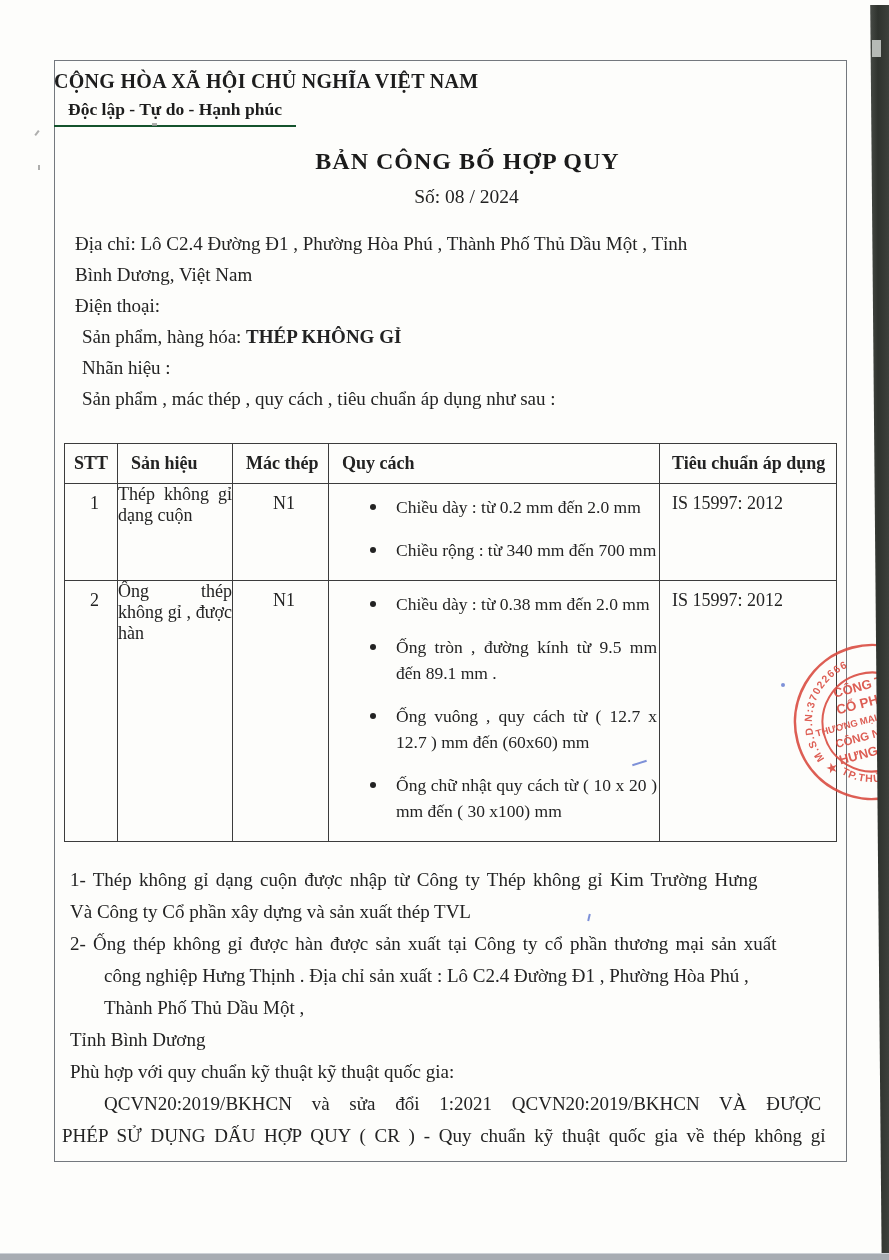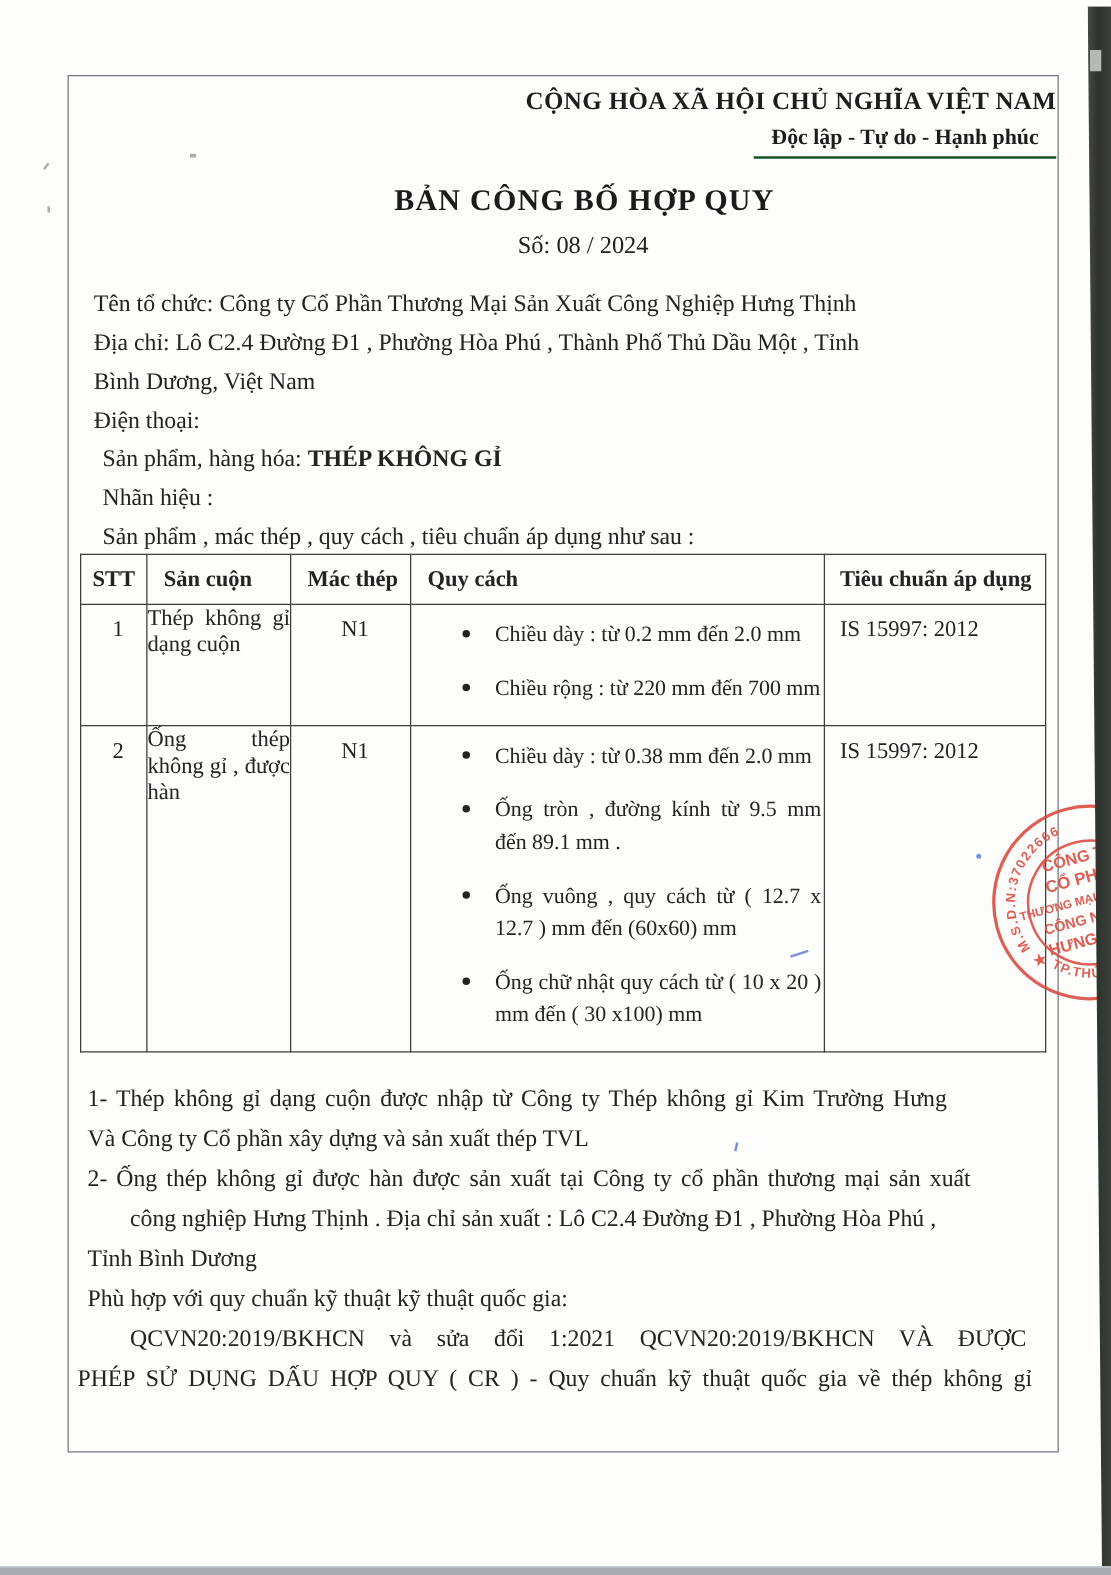--- a/index.html
+++ b/index.html
@@ -5,21 +5,21 @@
   html,body { margin:0; padding:0; background:#ffffff; }
   .page {
     position:relative; width:889px; height:1260px; overflow:hidden;
     background:#fdfdfb; color:#222;
     font-family:"Liberation Serif","DejaVu Serif",serif;
   }
   
   .frame { position:absolute; left:54px; top:60px; width:791px; height:1100px;
     border:1px solid #74787e; }
   
-  .nat-header { position:absolute; left:54px; top:70px; width:791px; text-align:right; }
+  .nat-header { position:absolute; left:54px; top:70px; width:791px; text-align:left; }
   .nh1 { font-weight:bold; font-size:20px; letter-spacing:.3px; color:#1d1d1d; }
   .nh2-wrap { margin-top:6px; }
   .nh2 { display:inline-block; font-weight:bold; font-size:17.5px; color:#1d1d1d;
     padding:0 14px 5px 14px; border-bottom:2px solid #14532d; }
   .doc-title { position:absolute; left:54px; top:148px; width:791px; text-align:center;
     transform:translateX(18px); font-weight:bold; font-size:24px; letter-spacing:1px; color:#1b1b1b; }
   .doc-number { position:absolute; left:54px; top:186px; width:791px; text-align:center;
     transform:translateX(17px); font-size:19.5px; color:#222; }
   
   .info { position:absolute; left:75px; top:228px; width:745px; font-size:19px; color:#232323; }
@@ -74,53 +74,52 @@
     <div class="nh1">CỘNG HÒA XÃ HỘI CHỦ NGHĨA VIỆT NAM</div>
     <div class="nh2-wrap">
       <span class="nh2">Độc lập - Tự do - Hạnh phúc</span>
     </div>
   </div>
 
   <div class="doc-title">BẢN CÔNG BỐ HỢP QUY</div>
   <div class="doc-number">Số: 08 / 2024</div>
 
   <div class="info">
-    <div class="line">Tên tổ chức: Công ty Cổ Phần Thương Mại Sản Xuất Công Nghiệp Hưng Thịnh</div>
     <div class="line">Địa chỉ: Lô C2.4 Đường Đ1 , Phường Hòa Phú , Thành Phố Thủ Dầu Một , Tỉnh</div>
     <div class="line">Bình Dương, Việt Nam</div>
     <div class="line">Điện thoại:</div>
     <div class="line ind"><span>Sản phẩm, hàng hóa: </span><b>THÉP KHÔNG GỈ</b></div>
     <div class="line ind">Nhãn hiệu :</div>
     <div class="line ind">Sản phẩm , mác thép , quy cách , tiêu chuẩn áp dụng như sau :</div>
   </div>
 
   <table class="spec">
     <colgroup>
         <col style="width:53px">
         <col style="width:115px">
         <col style="width:96px">
         <col style="width:331px">
         <col style="width:177px">
       </colgroup>
     <tbody>
         <tr style="height:40px">
       <th class="c">STT</th>
-      <th>Sản cuộn</th>
+      <th>Sản hiệu</th>
       <th>Mác thép</th>
       <th>Quy cách</th>
       <th style="padding-left:12px">Tiêu chuẩn áp dụng</th>
     </tr>
     <tr style="height:97px">
       <td class="c pad">1</td>
       <td class="justify-cell">Thép không gỉ dạng cuộn</td>
       <td class="c pad">N1</td>
       <td class="quycach">
         <ul class="bullets">
           <li>Chiều dày : từ 0.2 mm đến 2.0 mm</li>
-          <li>Chiều rộng : từ 220 mm đến 700 mm</li>
+          <li>Chiều rộng : từ 340 mm đến 700 mm</li>
         </ul>
       </td>
       <td class="pad" style="padding-left:12px">IS 15997: 2012</td>
     </tr>
     <tr style="height:238px">
       <td class="c pad">2</td>
       <td class="justify-cell">Ống thép không gỉ , được hàn</td>
       <td class="c pad">N1</td>
       <td class="quycach">
         <ul class="bullets">
@@ -133,20 +132,21 @@
       <td class="pad" style="padding-left:12px">IS 15997: 2012</td>
     </tr>
   </tbody>
     </table>
 
   <div class="notes">
     <div class="nl ml25 ws2">1- Thép không gỉ dạng cuộn được nhập từ Công ty Thép không gỉ Kim Trường Hưng</div>
     <div class="nl ml25">Và Công ty Cổ phần xây dựng và sản xuất thép TVL</div>
     <div class="nl ml25 ws2">2- Ống thép không gỉ được hàn được sản xuất tại Công ty cổ phần thương mại sản xuất</div>
     <div class="nl ml50">công nghiệp Hưng Thịnh . Địa chỉ sản xuất : Lô C2.4 Đường Đ1 , Phường Hòa Phú ,</div>
+    <div class="nl ml50">Thành Phố Thủ Dầu Một ,</div>
     <div class="nl ml25">Tỉnh Bình Dương</div>
     <div class="nl ml25">Phù hợp với quy chuẩn kỹ thuật kỹ thuật quốc gia:</div>
     <div class="nl ml50 ws16">QCVN20:2019/BKHCN và sửa đổi 1:2021 QCVN20:2019/BKHCN VÀ ĐƯỢC</div>
     <div class="nl ml2 ws4">PHÉP SỬ DỤNG DẤU HỢP QUY ( CR ) -  Quy chuẩn kỹ thuật quốc gia về thép không gỉ</div>
   </div>
 
   <svg class="stamp" viewBox="0 0 129 210">
     <g transform="rotate(-15 112 104)" fill="#d9493e" stroke="none" font-family="Liberation Sans, sans-serif" font-weight="bold">
       <circle cx="112" cy="104" r="77" fill="none" stroke="#d9493e" stroke-width="2.6"></circle>
       <circle cx="112" cy="104" r="49.5" fill="none" stroke="#d9493e" stroke-width="2"></circle>

